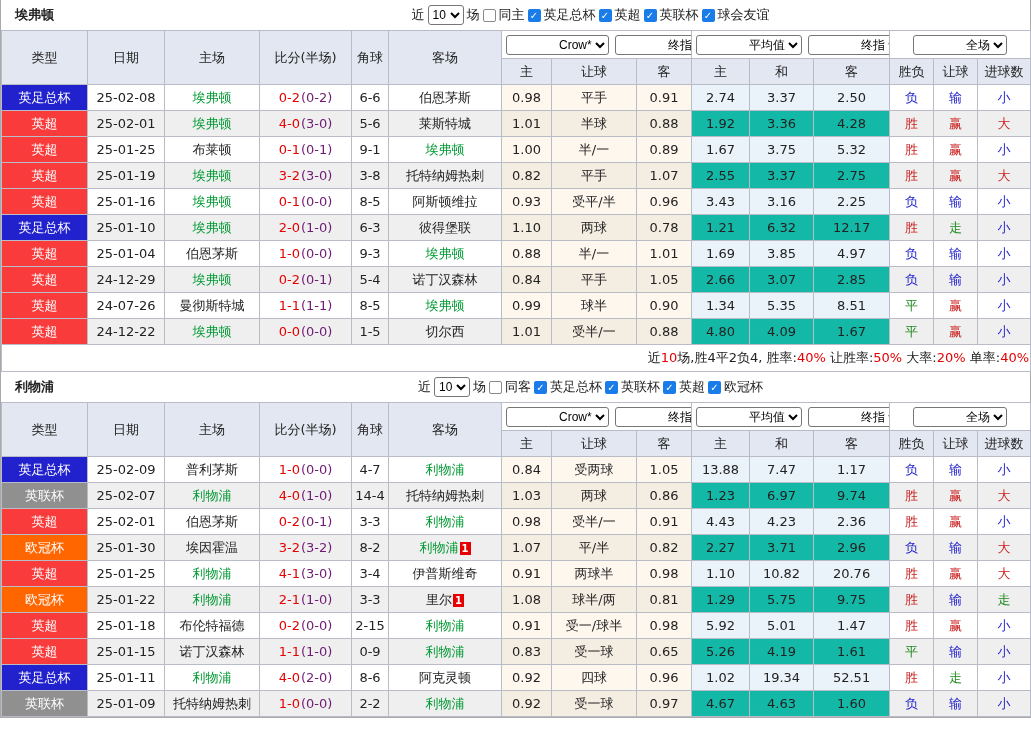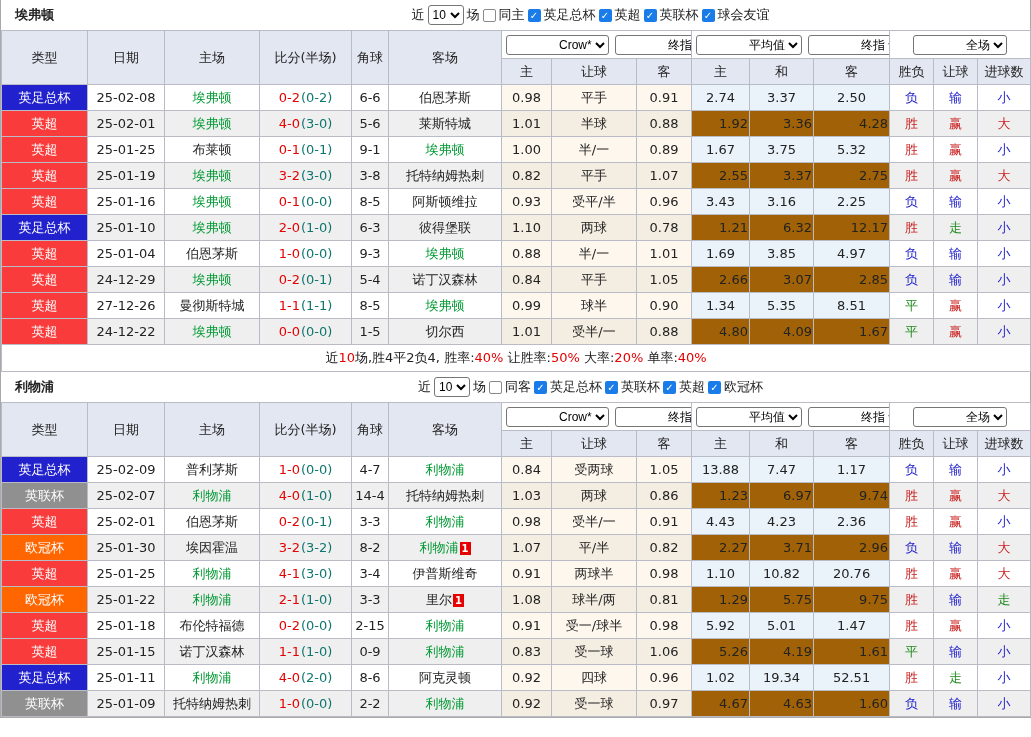--- a/index.html
+++ b/index.html
@@ -29,34 +29,34 @@
   table.grid{width:1029px;border-collapse:collapse;table-layout:fixed;}
   .grid th,.grid td{border:1px solid #b9bcc6;text-align:center;padding:0 1px;height:25px;overflow:hidden;white-space:nowrap;font-size:13px;}
   .grid thead th{background:#e3e7f2;font-weight:normal;}
   .grid thead tr.hrow1 th.dc{background:#fff;height:27px;}
   .dc .sel{margin:0 3px;padding-left:48px;}
   td.base{background:#fff;}
   tr.alt td.base{background:#efefef;}
   td.odds{background:#fef7ee;}
   tr.alt td.odds{background:#f4ede2;}
   td.avg{background:#e9f3f9;}
-  tr.alt td.avg{background:#a16207;text-align:right;}
+  tr.alt td.avg{background:#14b8a6;}
   td.lg{color:#fff;}
   .lg-blue{background:#2121cd !important;}
   .lg-red{background:#f93b3b !important;}
   .lg-gray{background:#909090 !important;}
   .lg-orange{background:#ff6600 !important;}
   .tg{color:#009933;}
   .ft{color:#e60000;margin-right:1px;}
-  .ht{color:#0f766e;}
+  .ht{color:#701a75;}
   .c-red{color:#cc2222;}
   .c-blue{color:#2323cc;}
   .c-green{color:#1f8a1f;}
   .rc{display:inline-block;background:#e60000;color:#fff;font-size:10px;line-height:13px;min-width:11px;height:13px;margin-left:1px;vertical-align:middle;font-weight:bold;}
-  td.summary{background:#fff;height:26px;text-align:center;}
+  td.summary{background:#fff;height:26px;text-align:right;}
   td.summary .red{color:#e60000;}
 </style>
 </head>
 <body>
 
 <div class="page">
 
 
   <div class="section-bar">
     <span class="tname">埃弗顿</span>
@@ -257,21 +257,21 @@
           <td class="odds">1.05</td>
           <td class="avg">2.66</td>
           <td class="avg">3.07</td>
           <td class="avg">2.85</td>
           <td class="base c-blue">负</td>
           <td class="base c-blue">输</td>
           <td class="base c-blue">小</td>
         </tr>
         <tr>
           <td class="base lg lg-red">英超</td>
-          <td class="base">27-12-26</td>
+          <td class="base">24-07-26</td>
           <td class="base"><span>曼彻斯特城</span></td>
           <td class="base"><span class="ft">1-1</span><span class="ht">(1-1)</span></td>
           <td class="base">8-5</td>
           <td class="base"><span class="tg">埃弗顿</span></td>
           <td class="odds">0.99</td>
           <td class="odds">球半</td>
           <td class="odds">0.90</td>
           <td class="avg">1.34</td>
           <td class="avg">5.35</td>
           <td class="avg">8.51</td>
@@ -493,21 +493,21 @@
         </tr>
         <tr class="alt">
           <td class="base lg lg-red">英超</td>
           <td class="base">25-01-15</td>
           <td class="base"><span>诺丁汉森林</span></td>
           <td class="base"><span class="ft">1-1</span><span class="ht">(1-0)</span></td>
           <td class="base">0-9</td>
           <td class="base"><span class="tg">利物浦</span></td>
           <td class="odds">0.83</td>
           <td class="odds">受一球</td>
-          <td class="odds">1.06</td>
+          <td class="odds">0.65</td>
           <td class="avg">5.26</td>
           <td class="avg">4.19</td>
           <td class="avg">1.61</td>
           <td class="base c-green">平</td>
           <td class="base c-blue">输</td>
           <td class="base c-blue">小</td>
         </tr>
         <tr>
           <td class="base lg lg-blue">英足总杯</td>
           <td class="base">25-01-11</td>

